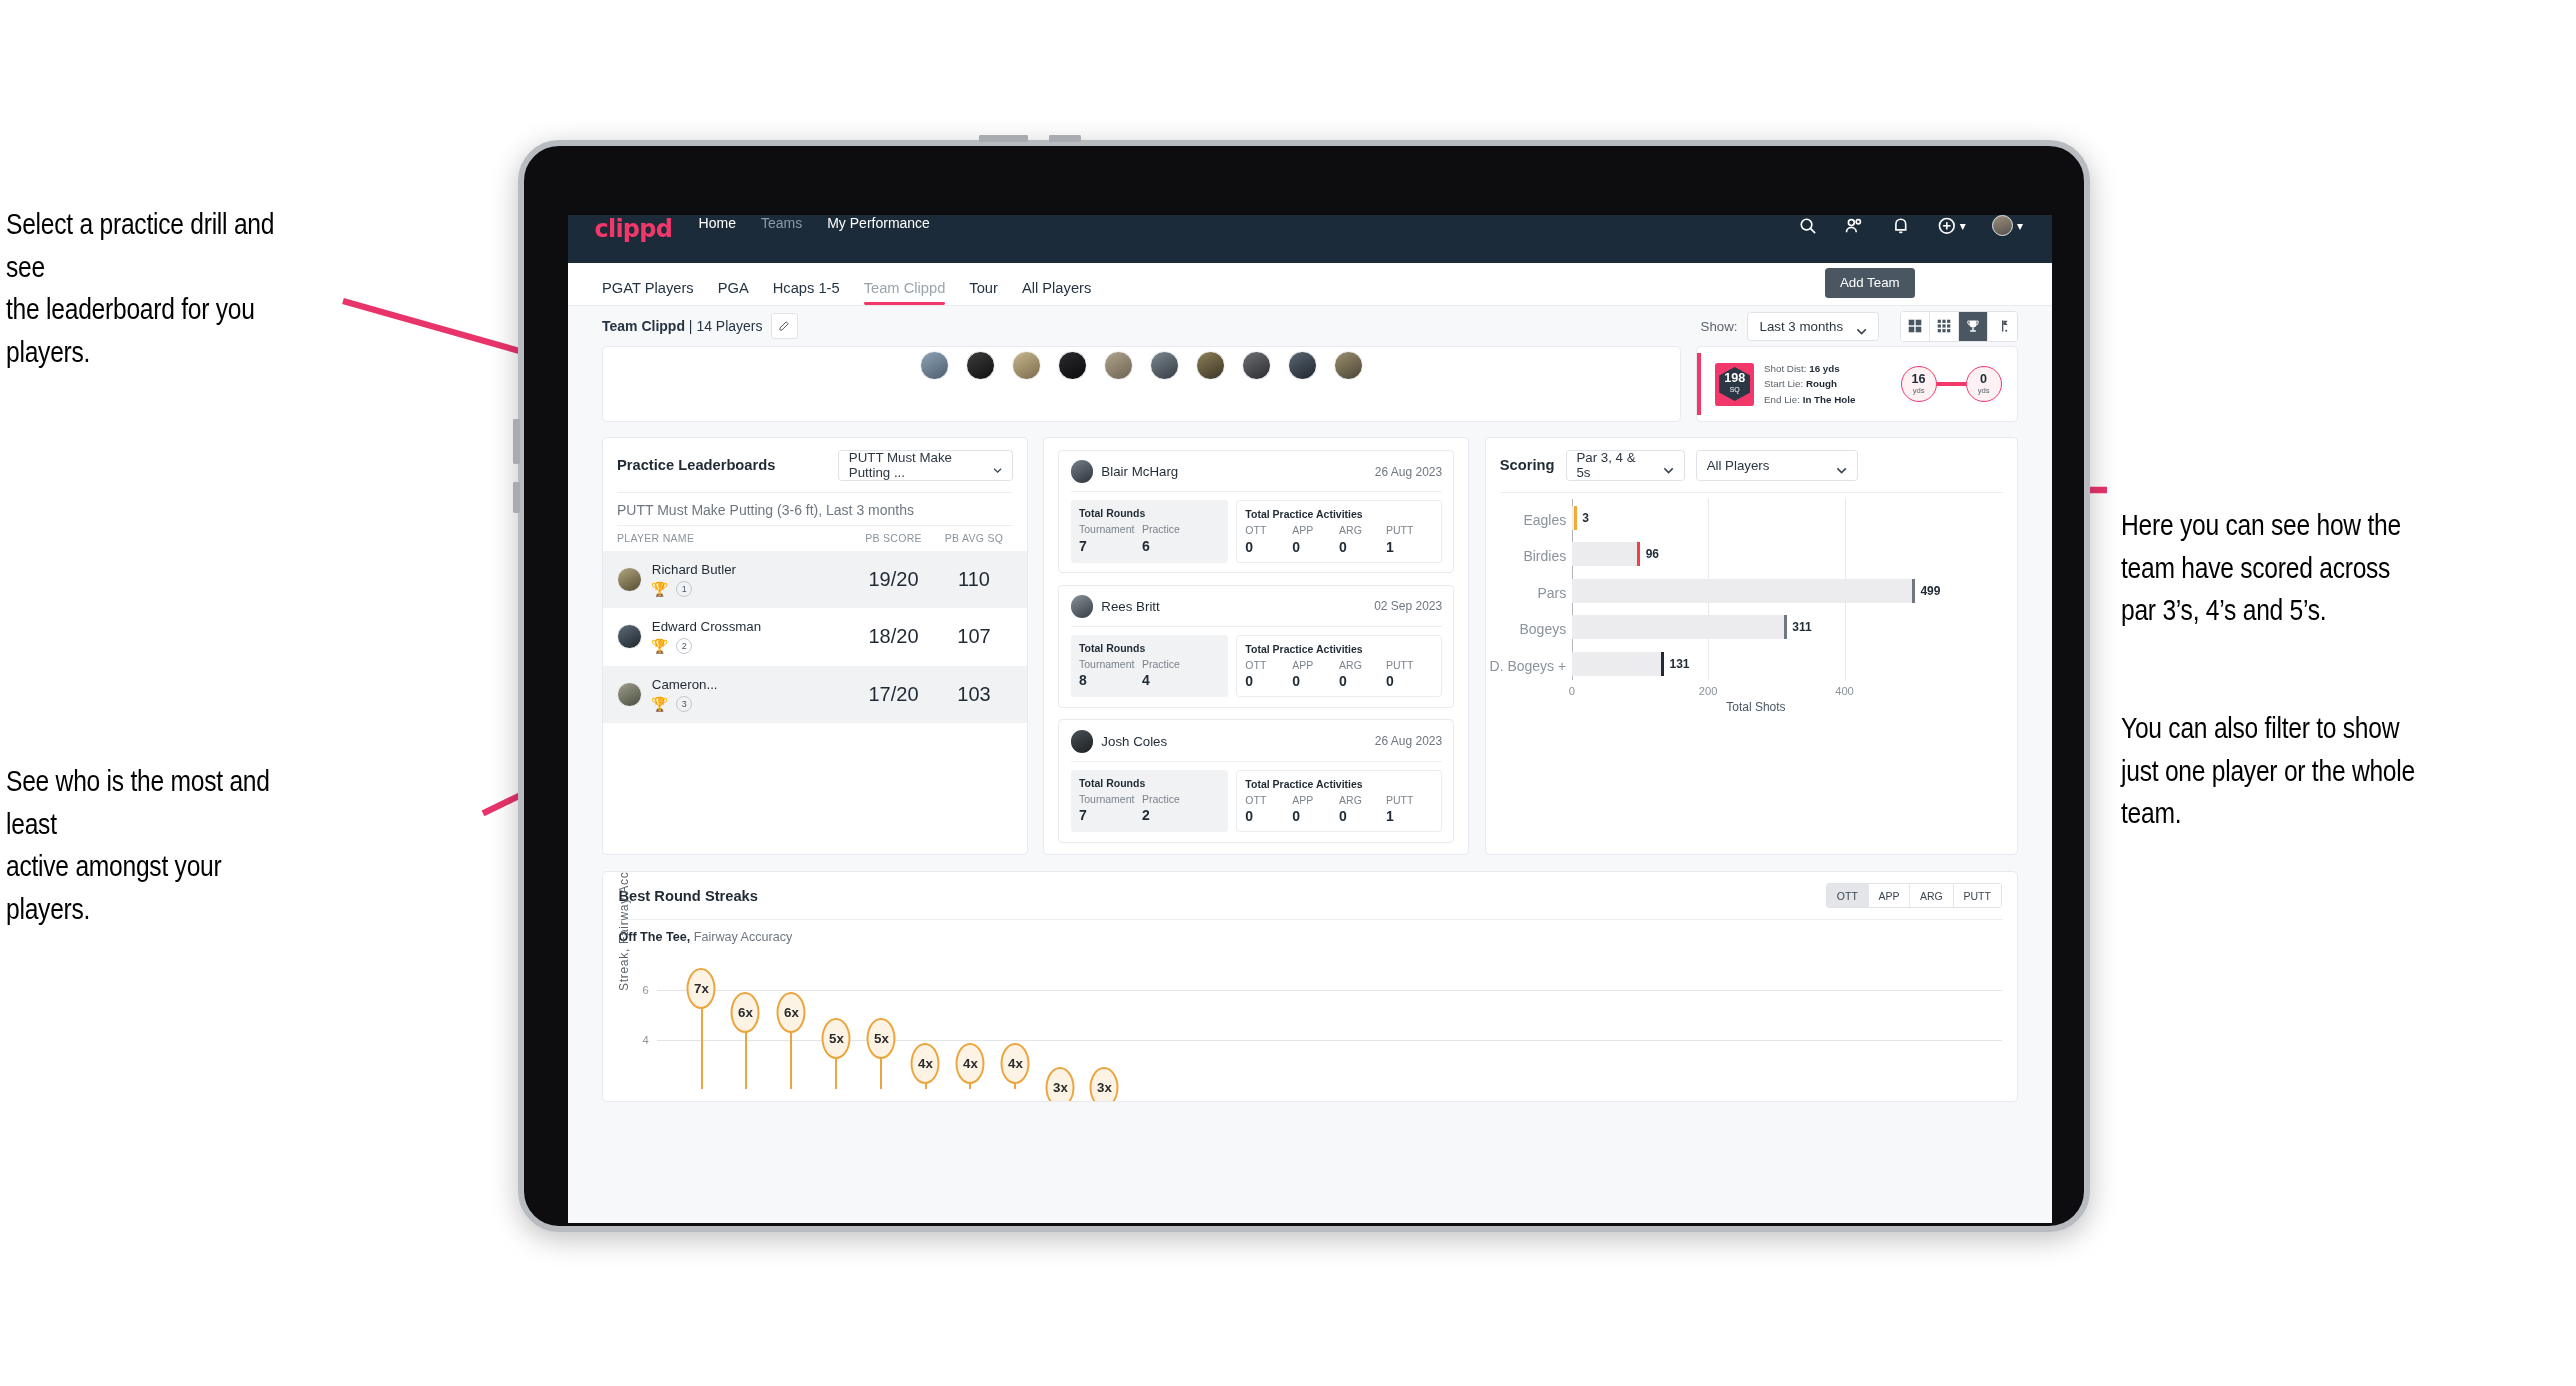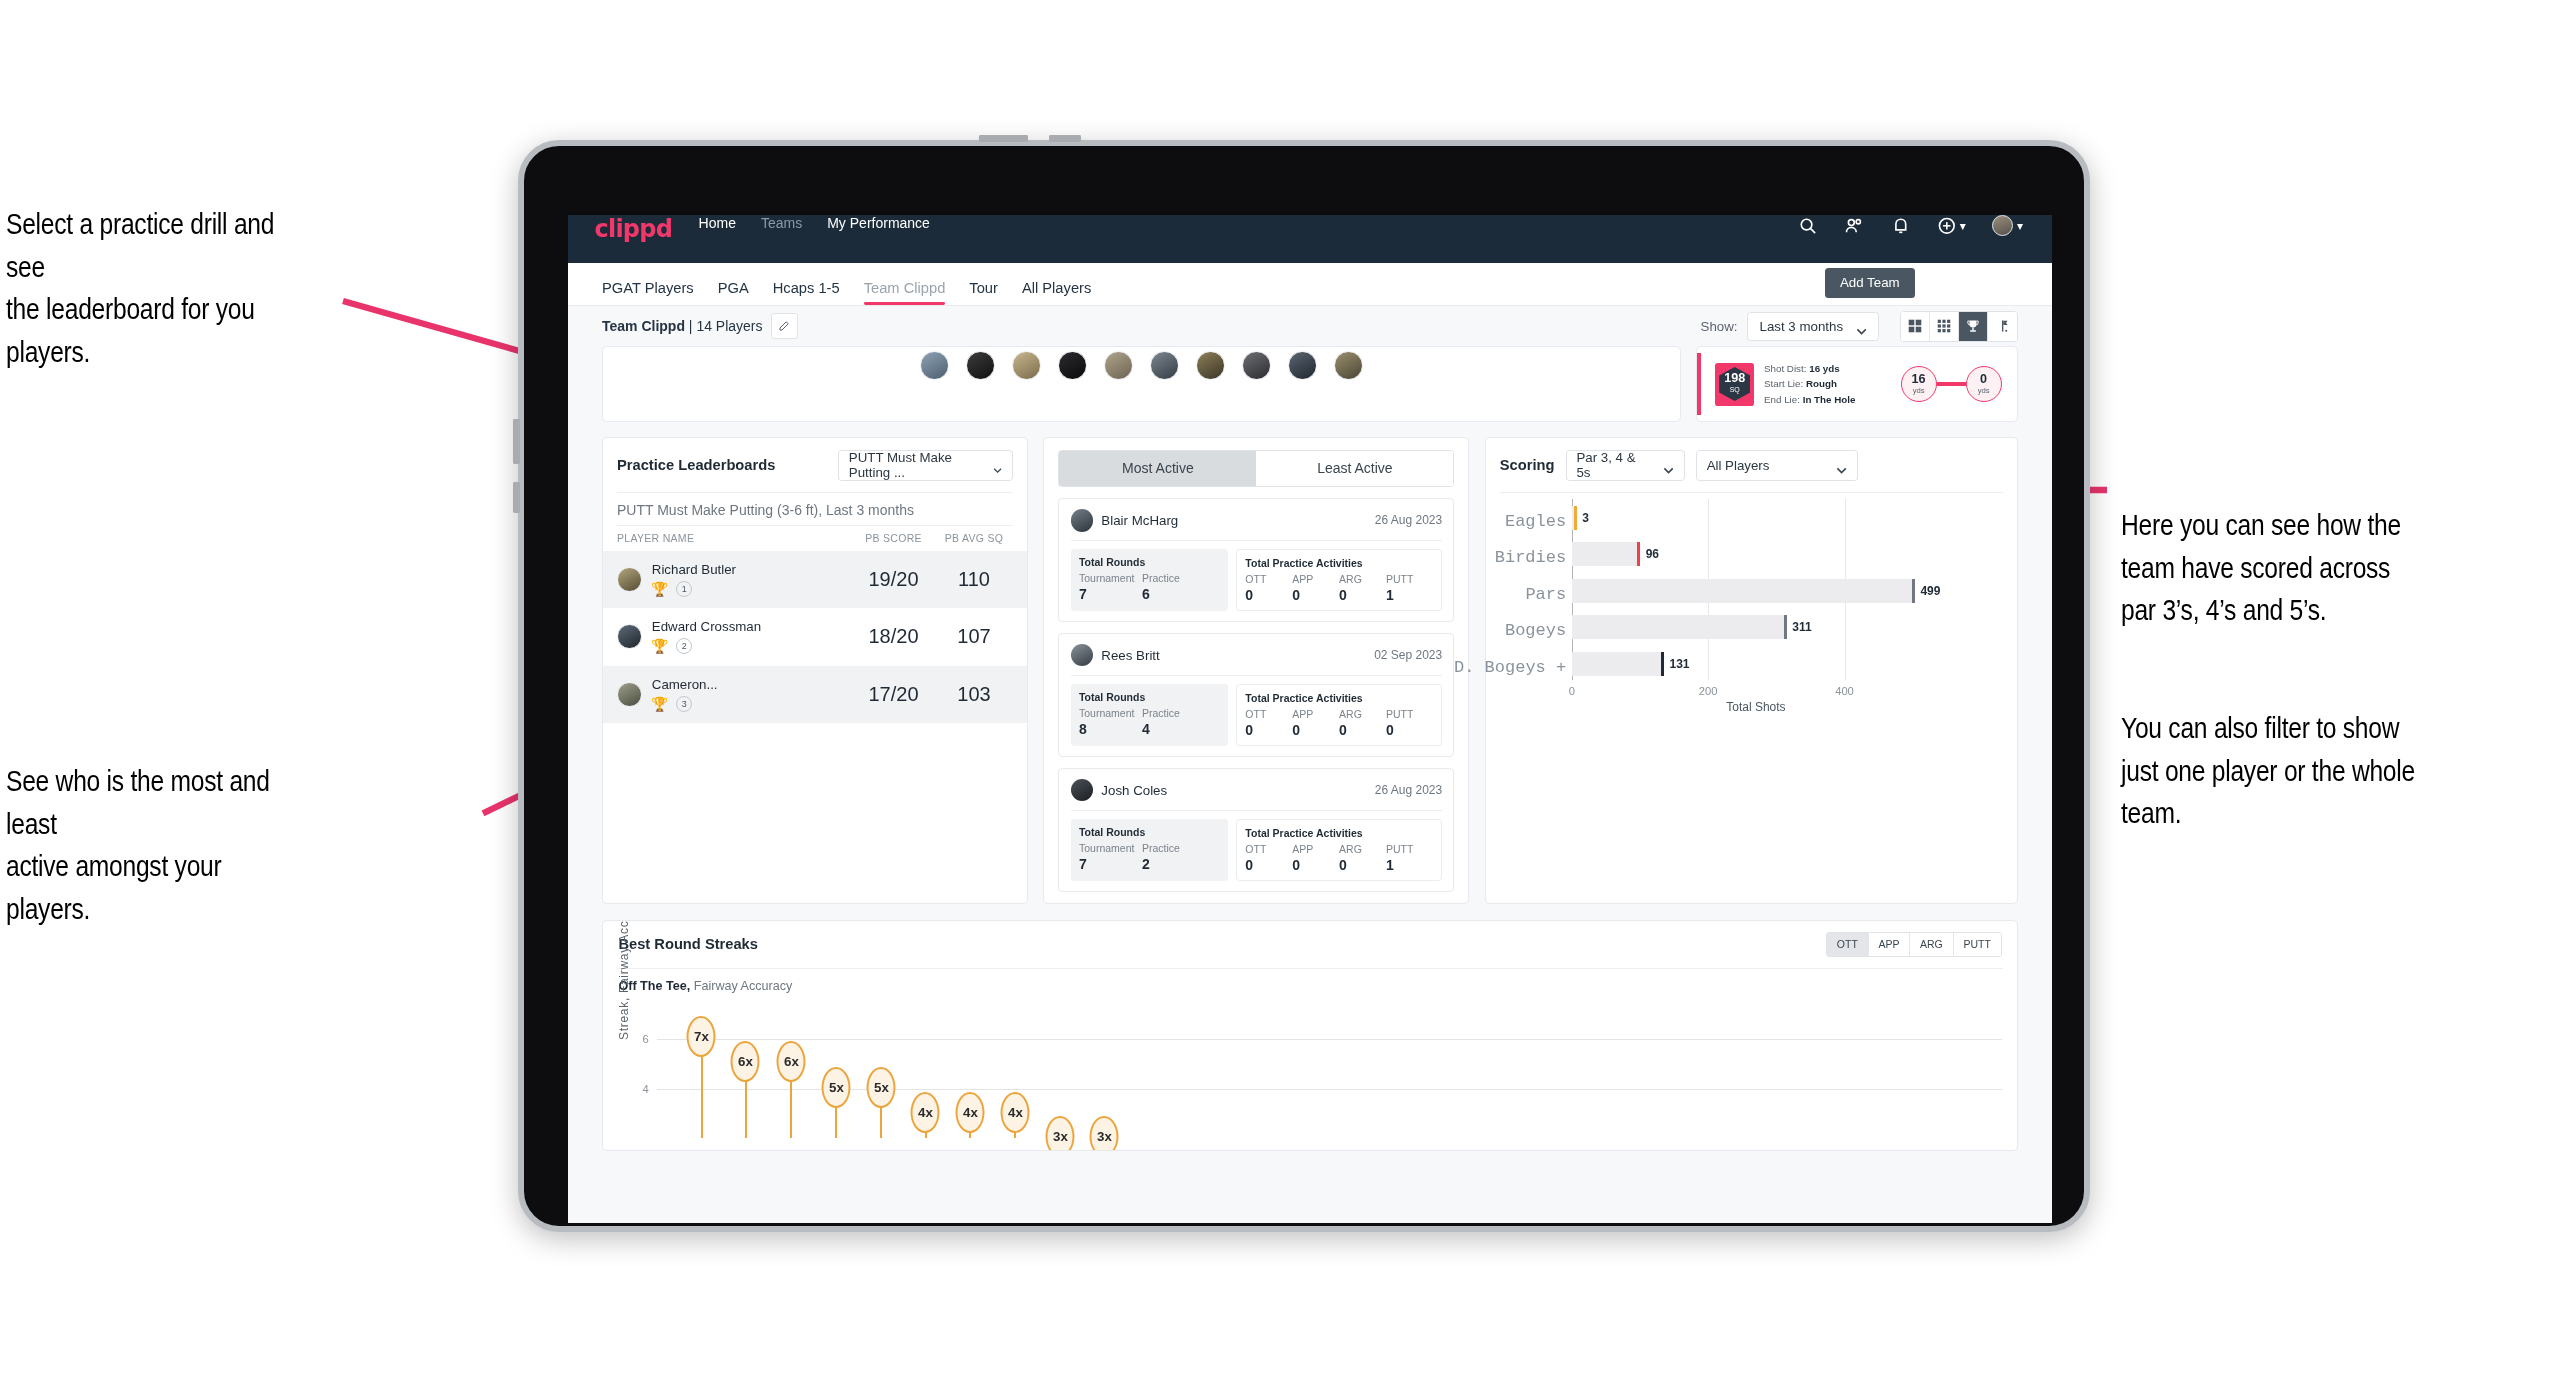--- a/index.html
+++ b/index.html
@@ -205,21 +205,21 @@
   .kv { display: flex; }
   .kv .k { font-size: 10.5px; color: #7a838c; }
   .kv .v { font-size: 14px; color: #1f2a35; font-weight: 700; margin-top: 2.1px; }
   .col { display: flex; flex-direction: column; }
   .rounds .col { width: 63px; }
   .acts .col { width: 25%; }
 
   
   .chart-area { padding: 7px 17px 8.4px; position: relative; }
   .chart-box { position: relative; height: 210px; }
-  .c-yl { position: absolute; font-size: 17px; color: #8a939c; right: calc(100% + 5.6px); white-space: nowrap; font-family: Liberation Mono, monospace; }
+  .c-yl { position: absolute; font-size: 14px; color: #8a939c; right: calc(100% + 5.6px); white-space: nowrap; }
   .plot { position: absolute; left: 69px; right: 60px; top: 0; bottom: 29px; }
   .gl { position: absolute; top: 0; bottom: 0; width: 0.7px; background: #e6e8eb; }
   .gl.axis { background: #aeb4ba; }
   .barrow { position: absolute; left: 0; right: 0; height: 24px; }
   .bar { position: absolute; left: 0; top: 0; bottom: 0; background: #ececef; }
   .bcap { position: absolute; top: 0; bottom: 0; width: 2.8px; }
   .bval { position: absolute; font-size: 12px; font-weight: 700; color: #1f2a35; top: 4.9px; }
   .xlab { position: absolute; bottom: 12.6px; font-size: 11.2px; color: #8a939c; transform: translateX(-50%); }
   .xtitle { position: absolute; bottom: -4.2px; left: 0; right: 0; text-align: center; font-size: 12px; color: #4a5763; }
 
@@ -503,24 +503,20 @@
                   <span class="rank">3</span>
                 </div>
               </div>
               <div class="c-pb lb-val">17/20</div>
               <div class="c-sq lb-val">103</div>
             </div>
 
           </div>
 
           <div class="card p-act">
-            <div class="seg">
-              <div class="seg-b on">Most Active</div>
-              <div class="seg-b">Least Active</div>
-            </div>
 
             <div class="act-card">
               <div class="act-top">
                 <div class="act-av" style="background:linear-gradient(150deg,#76808a,#2b3239)"></div>
                 <div class="act-name">Blair McHarg</div>
                 <div class="act-date">26 Aug 2023</div>
               </div>
               <div class="act-line"></div>
               <div class="act-grid">
                 <div class="blk rounds">

